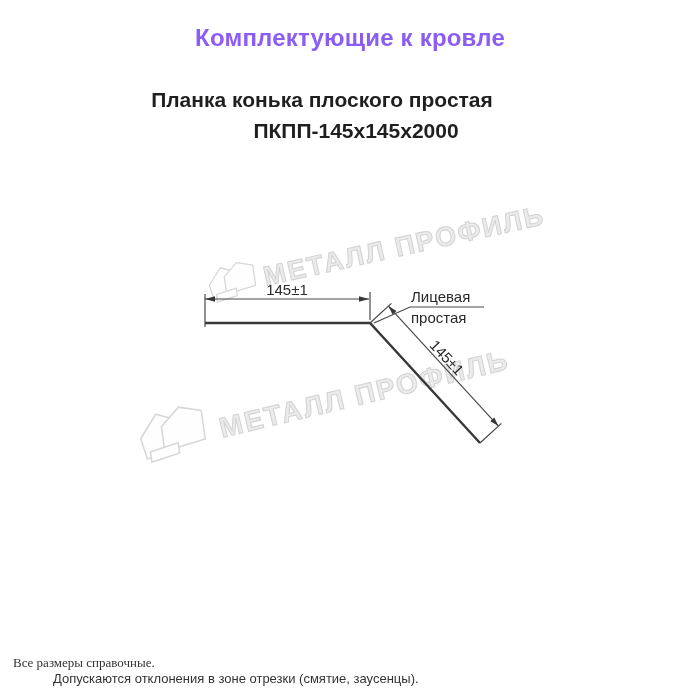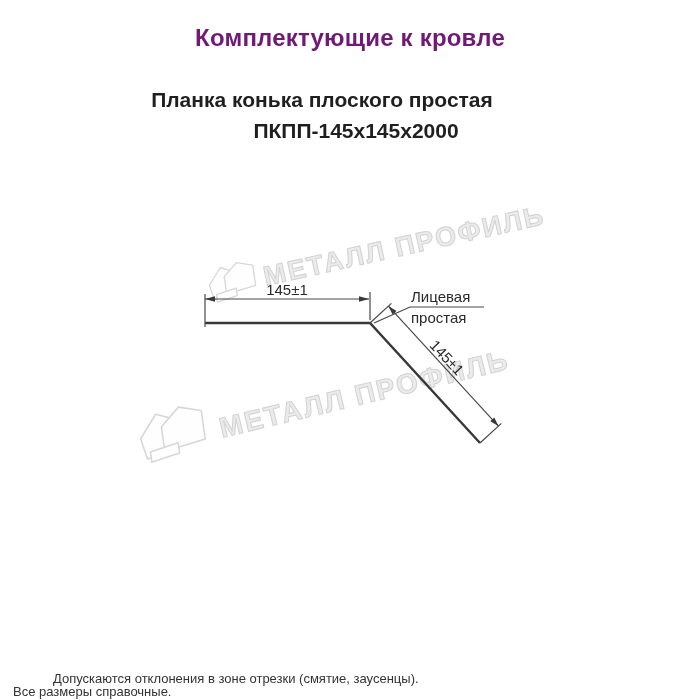--- a/index.html
+++ b/index.html
@@ -4,21 +4,21 @@
 <style>
   html,body{margin:0;padding:0;}
   body{
     width:700px;height:700px;position:relative;background:#ffffff;
     font-family:"Liberation Sans","DejaVu Sans",sans-serif;
     overflow:hidden;color:#222;
   }
   .abs{position:absolute;}
   .page-title{
     top:24px;left:0;width:700px;text-align:center;
-    font-size:24px;font-weight:bold;color:#701a75;letter-spacing:0.2px;
+    font-size:24px;font-weight:bold;color:#8b5cf6;letter-spacing:0.2px;
   }
   .product-name{
     top:88px;left:0;width:644px;text-align:center;
     font-size:21px;font-weight:bold;color:#1f1f1f;
   }
   .product-code{
     top:119px;left:0;width:700px;text-align:center;
     font-size:21px;font-weight:bold;color:#1f1f1f;padding-left:6px;
   }
   .dim-label{
@@ -28,21 +28,21 @@
   .dim-side{
     left:397px;top:349px;width:100px;text-align:center;
     transform:rotate(47deg);transform-origin:center center;
   }
   .face-label{font-size:15px;color:#2a2a2a;white-space:nowrap;}
   .face-line1{left:411px;top:288px;text-align:right;}
   .face-line2{left:411px;top:309px;}
   .footnote{
     left:13px;font-size:13px;color:#333;white-space:nowrap;
   }
-  .footnote1{top:684px;}
+  .footnote1{top:655px;font-family:Liberation Serif, serif;}
   .footnote2{top:671px;margin-left:40px;}
   .diagram-svg{left:0;top:0;width:700px;height:700px;}
   
   .wm-text{
     font-size:27px;font-weight:bold;letter-spacing:2px;white-space:nowrap;
     color:#ebebeb;-webkit-text-stroke:1px #d2d2d2;
     transform-origin:left center;
   }
   .wm1-text{left:264px;top:262px;transform:rotate(-12.5deg);}
   .wm2-text{left:220px;top:413px;transform:rotate(-13.5deg);font-size:28px;}

